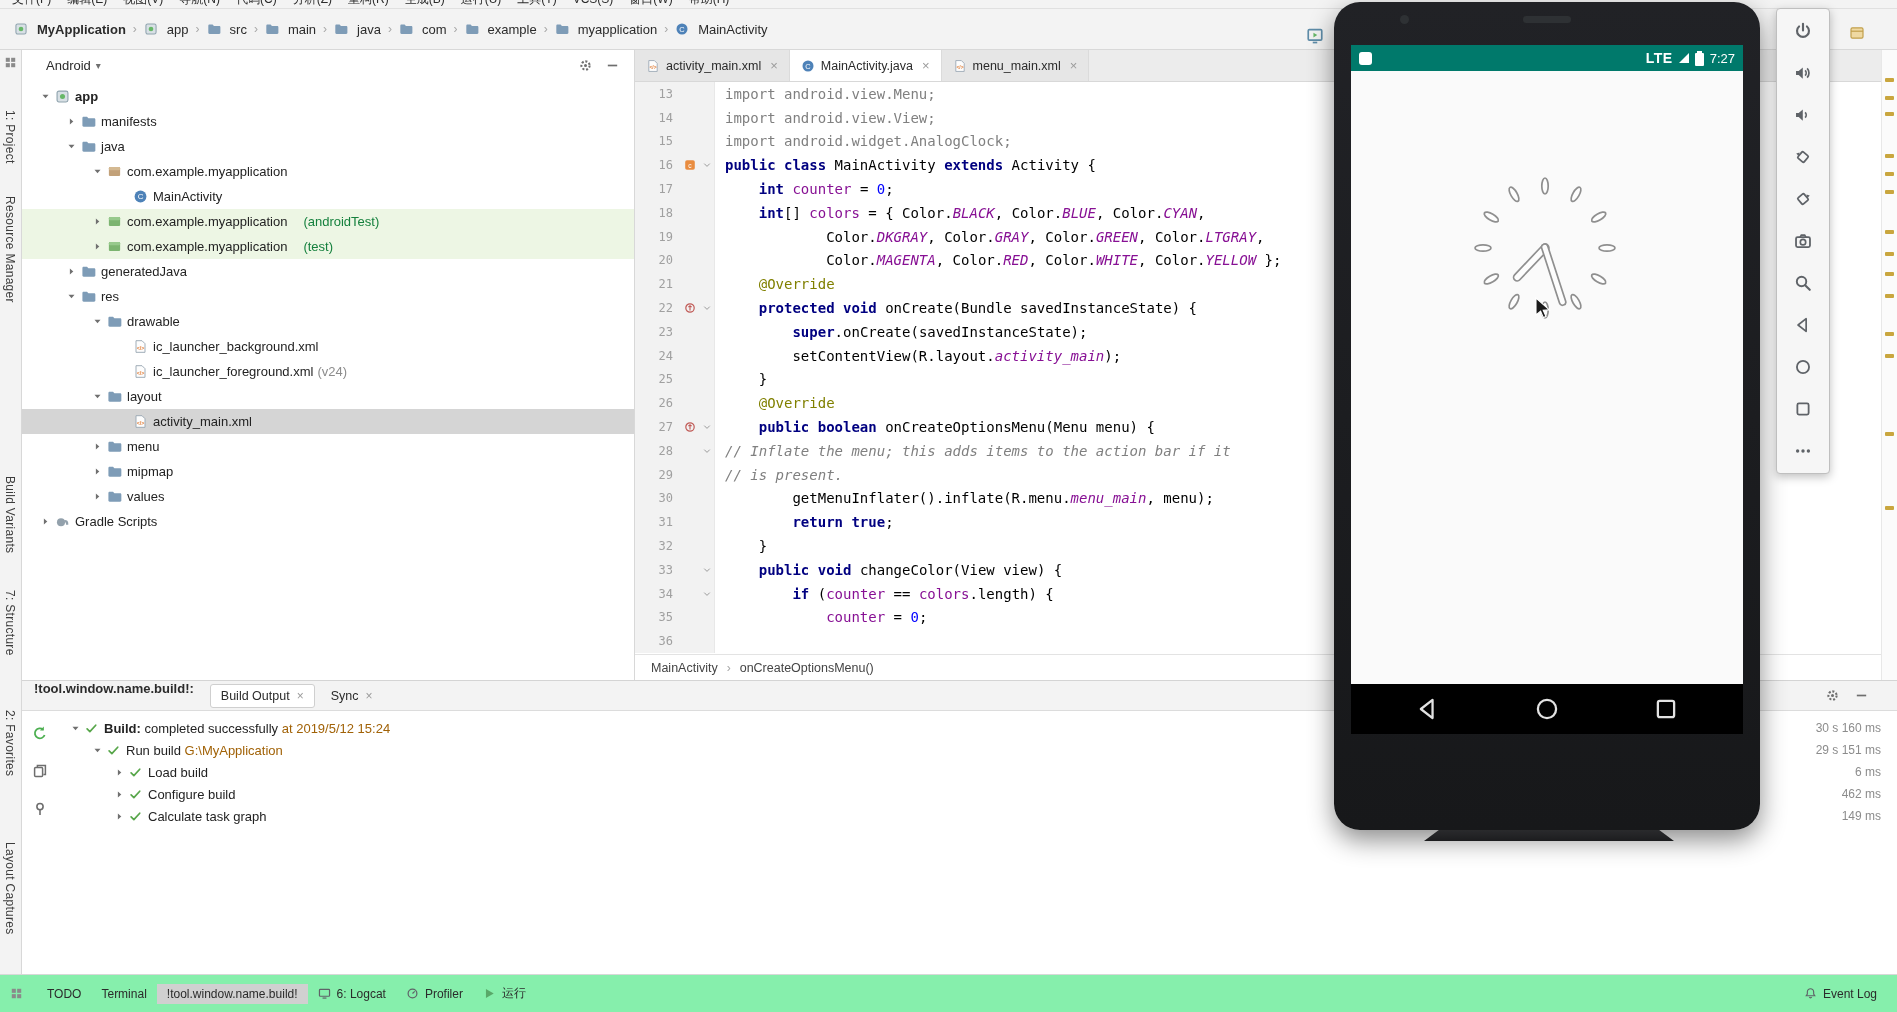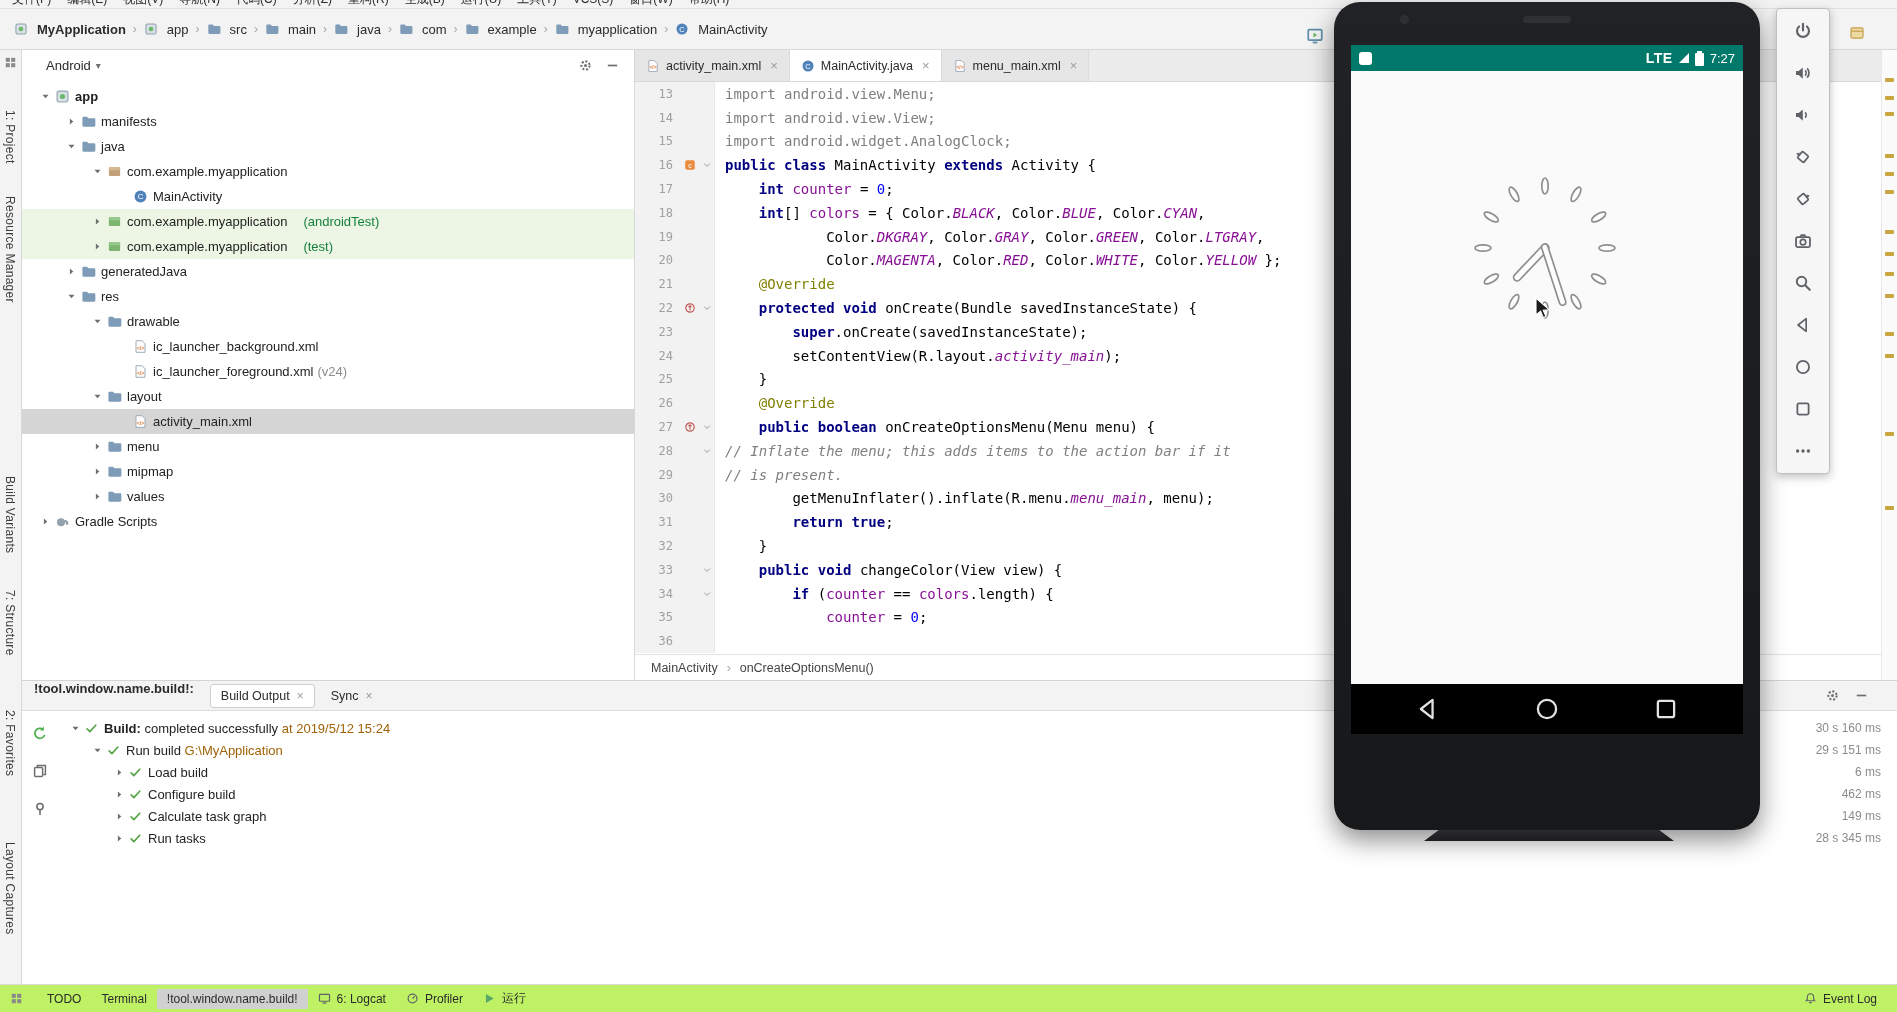--- a/index.html
+++ b/index.html
@@ -67,21 +67,21 @@
 #bactions{margin-left:auto;display:flex;gap:14px;align-items:center;padding-right:16px}
 #bbody{position:relative;height:276px}
 #bside{position:absolute;left:4px;top:10px;display:flex;flex-direction:column;gap:14px;align-items:center;width:28px}
 #brows{position:absolute;left:0;top:6px;right:0}
 .brow{height:22px;display:flex;align-items:center;font-size:13px;color:#232323}
 .brow .time{margin-left:auto;color:#8C8C8C;font-size:12px;padding-right:16px}
 .b-b{font-weight:bold}
 .b-d{color:#a16207}
 .b-n{color:#232323}
 
-#statusbar{position:absolute;left:0;bottom:0;width:100%;height:28px;background:#bef264;border-top:1px solid #D8D8D8;display:flex;align-items:center;padding:0 10px;z-index:80}
+#statusbar{position:absolute;left:0;bottom:0;width:100%;height:38px;background:#86efac;border-top:1px solid #D8D8D8;display:flex;align-items:center;padding:0 10px;z-index:80}
 #sbitems{display:flex;align-items:center;margin-left:14px}
 .sbitem{display:flex;align-items:center;gap:6px;font-size:12px;color:#2B2B2B;padding:3px 10px;cursor:default}
 .sbitem.selected{background:#D0D0D0}
 #sb-right{margin-left:auto;display:flex;align-items:center;gap:6px;font-size:12px;color:#2B2B2B;padding-right:10px;cursor:default}
 
 #emu{position:absolute;left:1334px;top:2px;width:426px;height:828px;background:linear-gradient(#212226,#17181A);border-radius:26px;z-index:60;box-shadow:0 10px 26px rgba(0,0,0,.45)}
 #emu-speaker{position:absolute;left:189px;top:14px;width:48px;height:7px;border-radius:4px;background:#2E3134}
 #emu-cam{position:absolute;left:66px;top:13px;width:9px;height:9px;border-radius:50%;background:#2E3134}
 #emu-screen{position:absolute;left:17px;top:43px;width:392px;height:689px;background:#FAFAFA;overflow:hidden}
 #p-status{height:26px;display:flex;align-items:center;padding:0 8px;color:#FFF}
@@ -920,36 +920,20 @@
               </svg>
             </span>
           </span>
           <span class="icn" style="margin:0 6px 0 2px">
             <svg xmlns="http://www.w3.org/2000/svg" width="13" height="13" viewBox="0 0 16 16">
               <path d="M2.6 8.4l3.4 3.4L13.2 4" fill="none" stroke="#57A64A" stroke-width="2.1" stroke-linecap="round" stroke-linejoin="round"></path>
             </svg>
           </span>
           <span><span class="b-n">Calculate task graph</span></span>
           <span class="time">149 ms</span>
-        </div>
-        <div class="brow" style="padding-left:90px">
-          <span class="t-chev">
-            <span class="icn">
-              <svg xmlns="http://www.w3.org/2000/svg" width="11" height="11" viewBox="0 0 16 16">
-                <path d="M5.6 3.6v8.8L10.6 8z" fill="#6F6F6F"></path>
-              </svg>
-            </span>
-          </span>
-          <span class="icn" style="margin:0 6px 0 2px">
-            <svg xmlns="http://www.w3.org/2000/svg" width="13" height="13" viewBox="0 0 16 16">
-              <path d="M2.6 8.4l3.4 3.4L13.2 4" fill="none" stroke="#57A64A" stroke-width="2.1" stroke-linecap="round" stroke-linejoin="round"></path>
-            </svg>
-          </span>
-          <span><span class="b-n">Run tasks</span></span>
-          <span class="time">28 s 345 ms</span>
         </div>
       </div>
   </div>
 </div>
 
 <div id="statusbar">
   <span id="sb-grid" class="icn">
       <svg xmlns="http://www.w3.org/2000/svg" width="13" height="13" viewBox="0 0 16 16">
         <rect x="2.2" y="2.2" width="5" height="5" fill="#8A8A8A"></rect>
         <rect x="8.8" y="2.2" width="5" height="5" fill="#8A8A8A"></rect>

